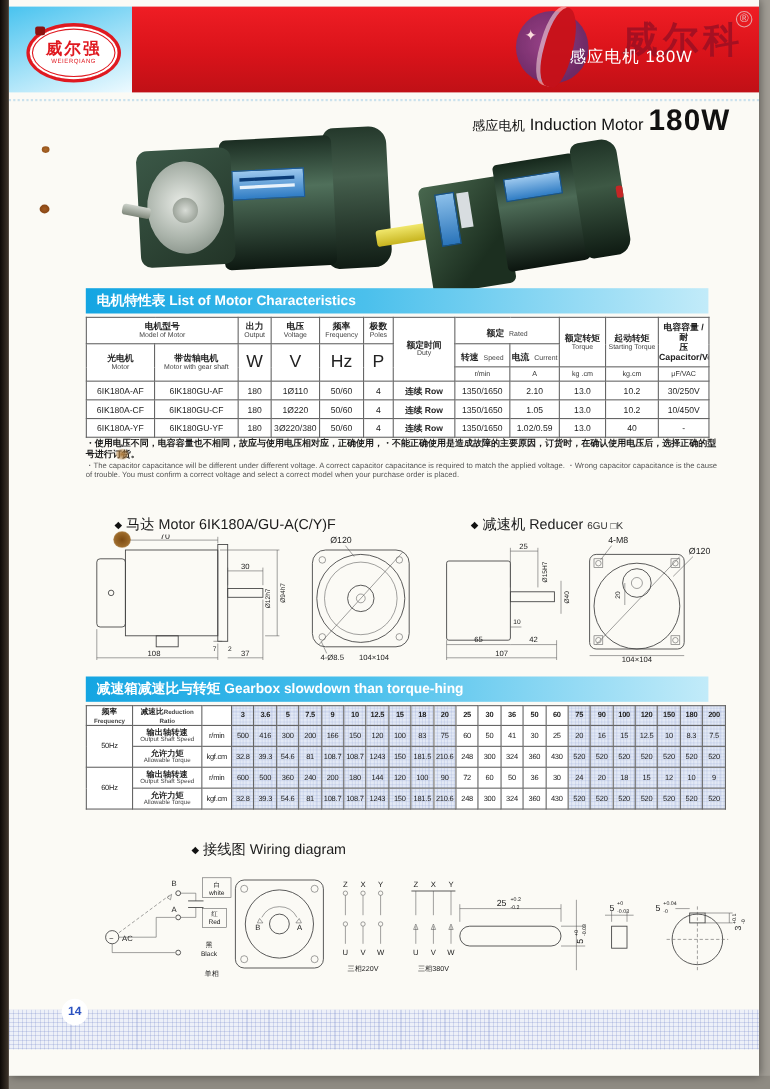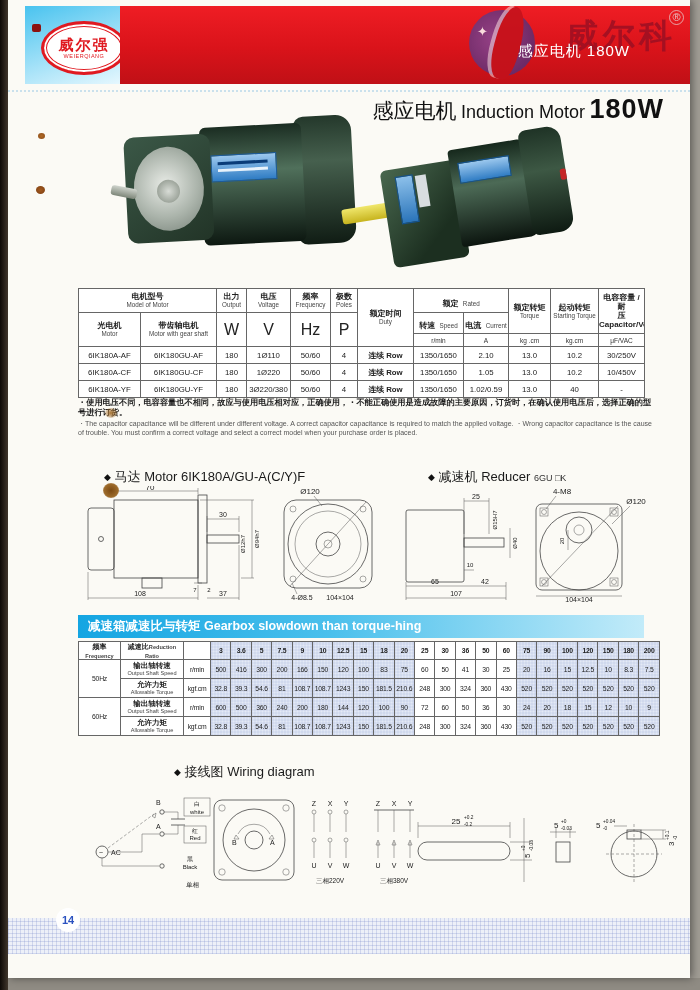--- a/index.html
+++ b/index.html
@@ -5,21 +5,21 @@
   html,body{margin:0;padding:0;}
   body{width:700px;height:990px;position:relative;overflow:hidden;
        background:#a19d95;font-family:"Liberation Sans","DejaVu Sans",sans-serif;}
   .scan-left{position:absolute;left:0;top:0;width:8px;height:990px;
        background:linear-gradient(90deg,#0d0906,#40362c);z-index:5;}
   .scan-bottom{position:absolute;left:8px;top:978px;width:692px;height:12px;background:#8f8b83;}
   .page{position:absolute;left:8px;top:0;width:682px;height:978px;background:#fbfaf5;
        box-shadow:2px 0 8px rgba(0,0,0,.45);}
 
   
-  .logo-block{position:absolute;left:17px;top:6px;width:112px;height:78px;
+  .logo-block{position:absolute;left:0;top:6px;width:112px;height:78px;
        background:linear-gradient(160deg,#49c3ef,#a5e2f8 55%,#eefaff);}
   .logo-oval{position:absolute;left:16px;top:15px;width:80px;height:48px;border:3px solid #e01920;
        border-radius:50%;background:#fff;box-shadow:inset 0 0 0 2px #fff,inset 0 0 0 3px #e01920;
        display:flex;flex-direction:column;align-items:center;justify-content:center;}
   .logo-cn{color:#e01920;font-weight:bold;font-size:15px;letter-spacing:2px;line-height:16px;}
   .logo-en{color:#e01920;font-size:5.5px;letter-spacing:.5px;line-height:7px;}
   .red-banner{position:absolute;left:112px;top:6px;width:570px;height:78px;overflow:hidden;
        background:linear-gradient(180deg,#ef1d24,#d9131a 55%,#c01016);}
   .swoosh{position:absolute;right:155px;top:4px;width:66px;height:66px;border-radius:50%;
        background:radial-gradient(circle at 40% 45%,#8a4a9a,#5d2f74 70%);opacity:.85;}
@@ -29,22 +29,22 @@
   .swoosh-star{position:absolute;left:8px;top:14px;color:#fff;font-size:13px;}
   .watermark{position:absolute;right:14px;top:8px;color:rgba(150,15,35,.8);
        font-size:33px;font-weight:bold;letter-spacing:4px;}
   .watermark-reg{position:absolute;right:6px;top:4px;color:rgba(230,220,220,.85);font-size:11px;
        border:1px solid rgba(230,220,220,.7);border-radius:50%;width:13px;height:13px;
        line-height:13px;text-align:center;font-weight:normal;}
   .banner-cn{position:absolute;right:60px;top:36px;color:#fff;font-size:15px;letter-spacing:1px;}
   .banner-en{position:absolute;right:20px;top:53px;color:#fff;font-size:18px;}
   .artifact-line{position:absolute;left:0;top:90px;width:682px;border-top:2px dotted #bedcec;opacity:.8;}
   .title-line{position:absolute;right:26px;top:94px;white-space:nowrap;color:#111;}
-  .title-cn{font-size:21px;}
-  .title-en{font-size:18px;margin-top:25px;}
+  .title-cn{font-size:12px;}
+  .title-en{font-size:15px;margin-top:25px;}
   .title-power{font-size:27px;font-weight:bold;letter-spacing:1px;}
 
   
   .photo-l{position:absolute;left:118px;top:118px;width:228px;height:142px;transform:rotate(-3deg);}
   .pl-cap{position:absolute;right:0;top:2px;width:58px;height:128px;border-radius:10px 16px 16px 10px;
        background:linear-gradient(180deg,#24382b,#46604e 35%,#101c14);}
   .pl-body{position:absolute;left:76px;top:8px;width:102px;height:118px;border-radius:6px;
        background:linear-gradient(180deg,#1b2d22,#50705b 38%,#0d1811);}
   .pl-label{position:absolute;left:86px;top:36px;width:64px;height:25px;border:1px solid #1c5c9e;
        background:linear-gradient(180deg,#9cc8ee,#2f7cc4);}
@@ -201,20 +201,21 @@
     <div class="pr-shaft"></div>
     <div class="pr-gear"></div>
     <div class="pr-glabel"></div>
     <div class="pr-glabel2"></div>
     <div class="pr-body"></div>
     <div class="pr-blabel"></div>
     <div class="pr-cap"></div>
     <div class="pr-dot"></div>
   </div>
 
+  <div class="bar bar1">电机特性表 List of Motor Characteristics</div>
 
   <table class="chars">
     <colgroup>
       <col style="width:62px">
         <col style="width:76px">
         <col style="width:30px">
         <col style="width:44px">
       <col style="width:40px">
         <col style="width:27px">
         <col style="width:56px">

